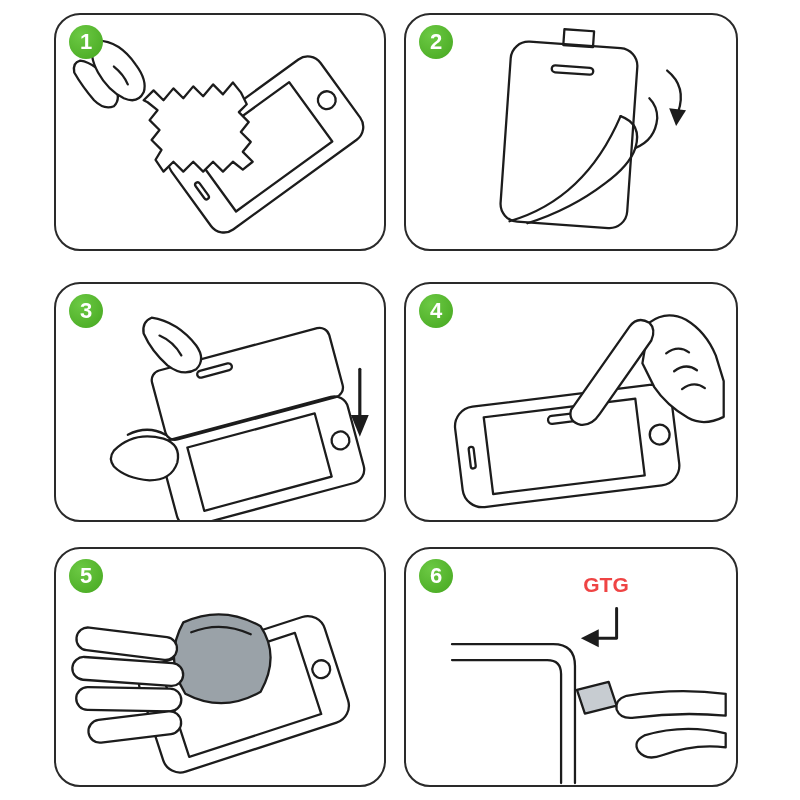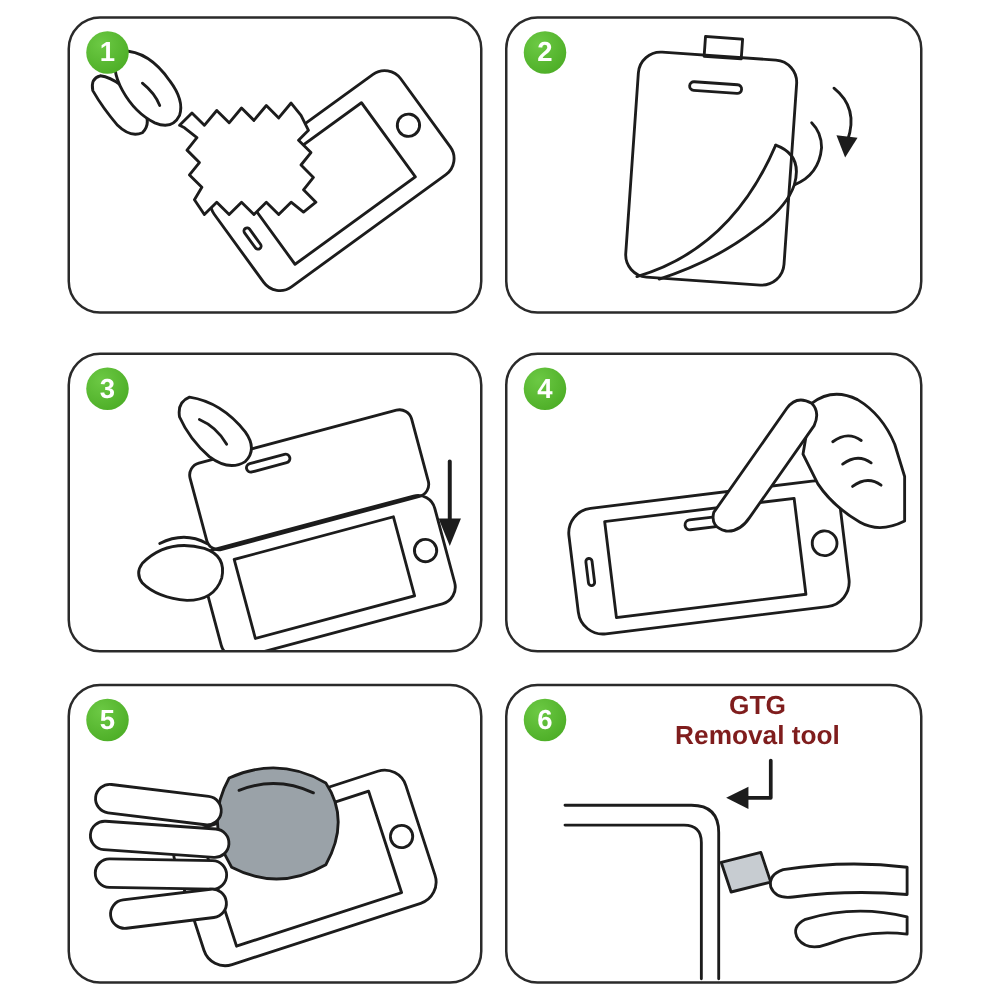--- a/index.html
+++ b/index.html
@@ -36,22 +36,22 @@
   .art { position:absolute; left:0; top:0; width:100%; height:100%; }
 
   .ln {
     stroke:#1c1c1c; stroke-width:2.3; fill:none;
     stroke-linecap:round; stroke-linejoin:round;
   }
   .wf { fill:#ffffff; }
   .solid { fill:#1c1c1c; stroke:none; }
 
   .tool-label {
-    position:absolute; top:4px; left:95px; width:210px;
-    text-align:center; color:#7f1d1d; font-weight:bold;
+    position:absolute; top:24px; left:95px; width:210px;
+    text-align:center; color:#ef4444; font-weight:bold;
     font-size:21px; line-height:1.15; z-index:2;
   }
   .tool-label span { display:block; }
 </style>
 </head>
 <body>
 
 <div class="canvas">
 
   <div class="panel panel-1">
@@ -142,21 +142,20 @@
         <rect class="ln wf" x="20" y="140" width="106" height="23" rx="11.5" transform="rotate(1 73 151)"></rect>
         <rect class="ln wf" x="32" y="168" width="94" height="23" rx="11.5" transform="rotate(-7 79 179)"></rect>
       </g>
     </svg>
   </div>
 
   <div class="panel panel-6">
     <div class="badge">6</div>
     <div class="tool-label">
       <span>GTG</span>
-      <span>Removal tool</span>
     </div>
     <svg class="art" viewBox="0 0 332 238">
       <path class="ln" d="M46,96 L148,96 Q170,96 170,118 L170,236"></path>
       <path class="ln" d="M46,112 L142,112 Q156,112 156,126 L156,236"></path>
       <polygon class="ln" style="fill:#c7ccd1" points="172,142 204,134 212,158 180,166"></polygon>
       <path class="ln wf" d="M322,146 Q272,140 222,148 Q210,152 212,162 Q216,172 230,170 Q276,164 322,168 Z"></path>
       <path class="ln wf" d="M322,186 Q280,176 240,188 Q228,194 234,204 Q242,214 258,208 Q290,196 322,200 Z"></path>
       <path class="ln" d="M212,60 L212,90 L192,90" style="stroke-width:3"></path>
       <polygon class="solid" points="194,81 176,90 194,99"></polygon>
     </svg>

